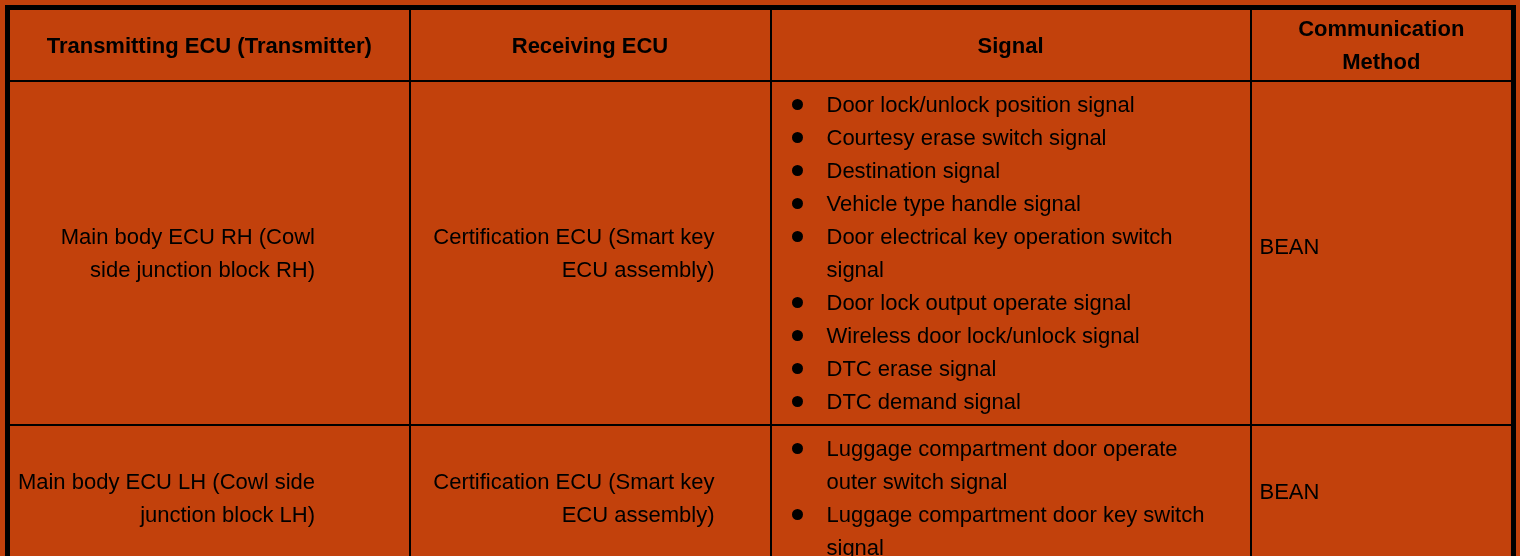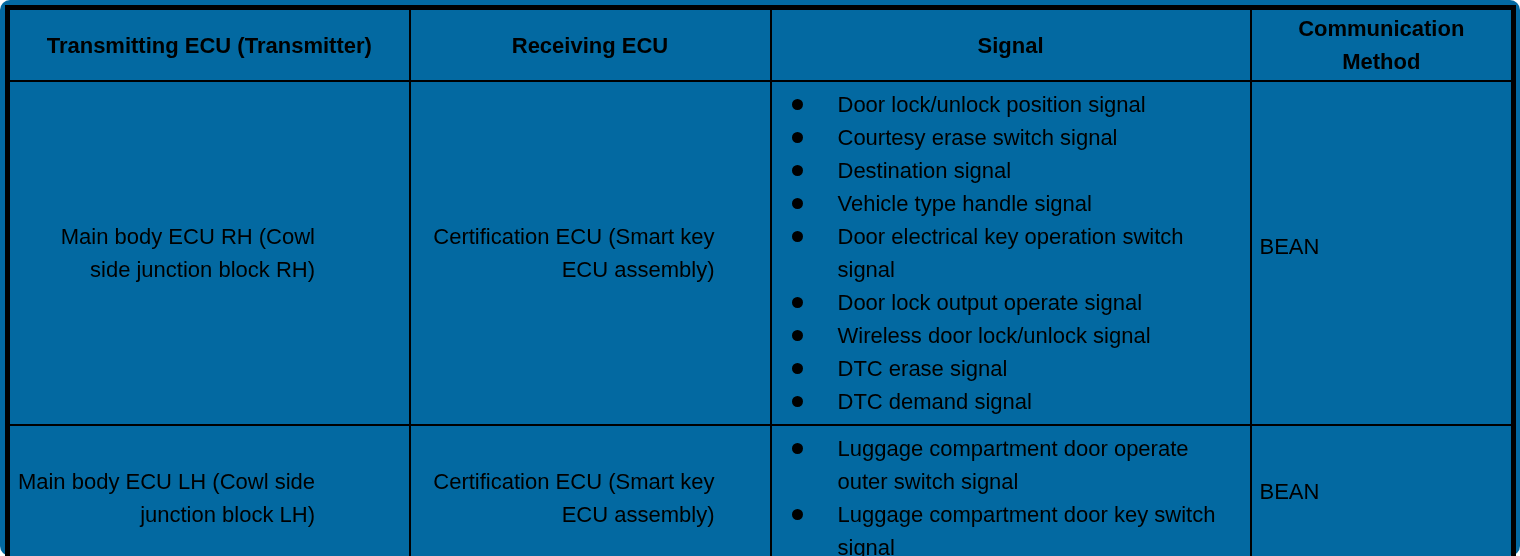--- a/index.html
+++ b/index.html
@@ -7,22 +7,21 @@
     padding: 0;
     background: #ffffff;
     font-family: "Liberation Sans", "DejaVu Sans", sans-serif;
     color: #000000;
   }
   .page {
     width: 1520px;
     height: 556px;
     box-sizing: border-box;
     padding: 5px;
-    background: #0369a1;
-    border-radius: 10px;
+    background: #c2410c;
   }
   table.ecu-table {
     border-collapse: collapse;
     table-layout: fixed;
     width: 1506px;
     border: 5px solid #000000;
   }
   .ecu-table th, .ecu-table td {
     border: 2px solid #000000;
     vertical-align: middle;
@@ -53,21 +52,20 @@
     padding: 6px 8px 6px 20px;
   }
   ul.signal-list {
     list-style: none;
     margin: 0;
     padding: 0;
   }
   ul.signal-list li {
     display: flex;
     align-items: flex-start;
-    gap: 11px;
   }
   ul.signal-list .bullet {
     flex: 0 0 11px;
     width: 11px;
     height: 11px;
     border-radius: 50%;
     background: #000000;
     margin: 11px 24px 0 0;
   }
   ul.signal-list .sig-text {

